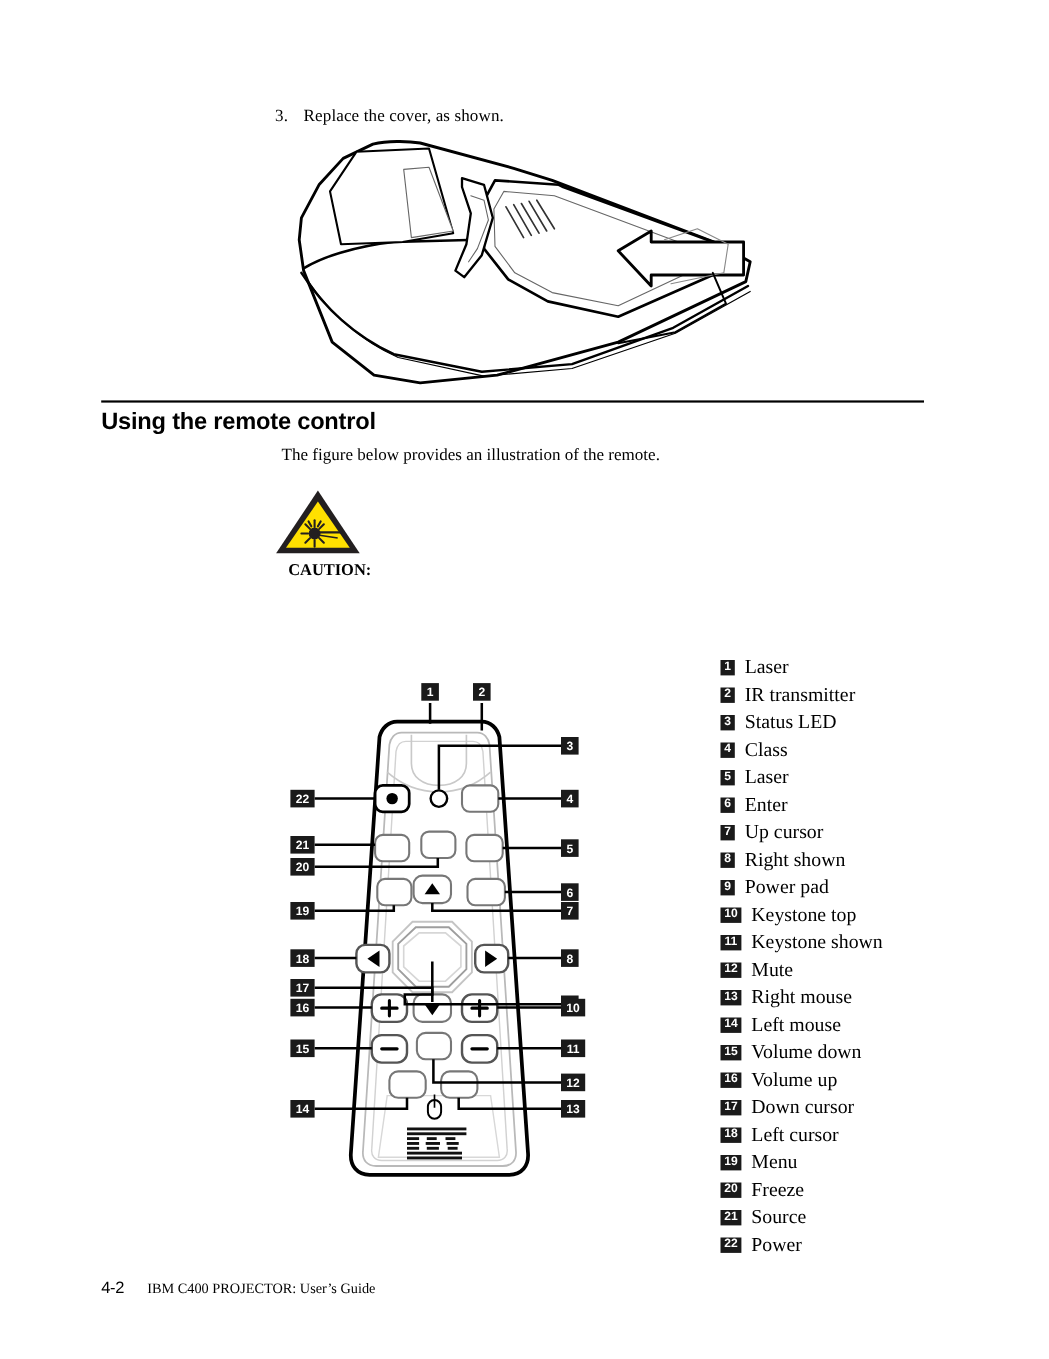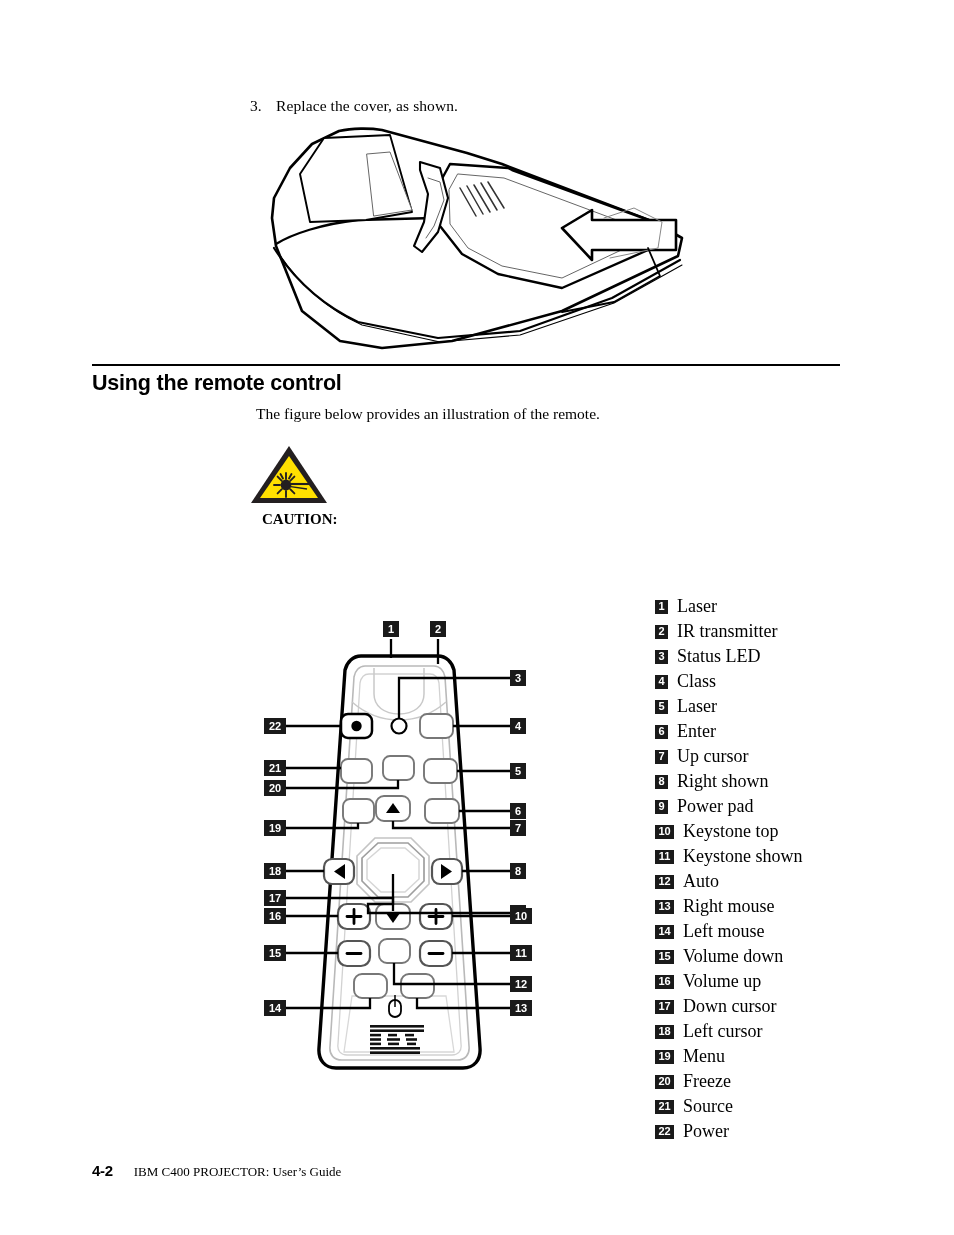--- a/index.html
+++ b/index.html
@@ -139,21 +139,21 @@
   .footer {
     position: absolute;
     left: 92px;
     top: 1162px;
     display: flex;
     align-items: baseline;
     font-family: "Liberation Sans", sans-serif;
   }
   .footer-page {
     font-size: 15px;
-    font-weight: bold;
+    font-weight: normal;
     letter-spacing: -0.3px;
   }
   .footer-title {
     font-family: "Liberation Serif", serif;
     font-size: 13px;
     margin-left: 21px;
     white-space: nowrap;
   }
 </style>
 </head>
@@ -518,21 +518,21 @@
       <div class="legend-row">
         <span class="callout-box wide">10</span>
         <span class="legend-label">Keystone top</span>
       </div>
       <div class="legend-row">
         <span class="callout-box wide">11</span>
         <span class="legend-label">Keystone shown</span>
       </div>
       <div class="legend-row">
         <span class="callout-box wide">12</span>
-        <span class="legend-label">Auto</span>
+        <span class="legend-label">Mute</span>
       </div>
       <div class="legend-row">
         <span class="callout-box wide">13</span>
         <span class="legend-label">Right mouse</span>
       </div>
       <div class="legend-row">
         <span class="callout-box wide">14</span>
         <span class="legend-label">Left mouse</span>
       </div>
       <div class="legend-row">

